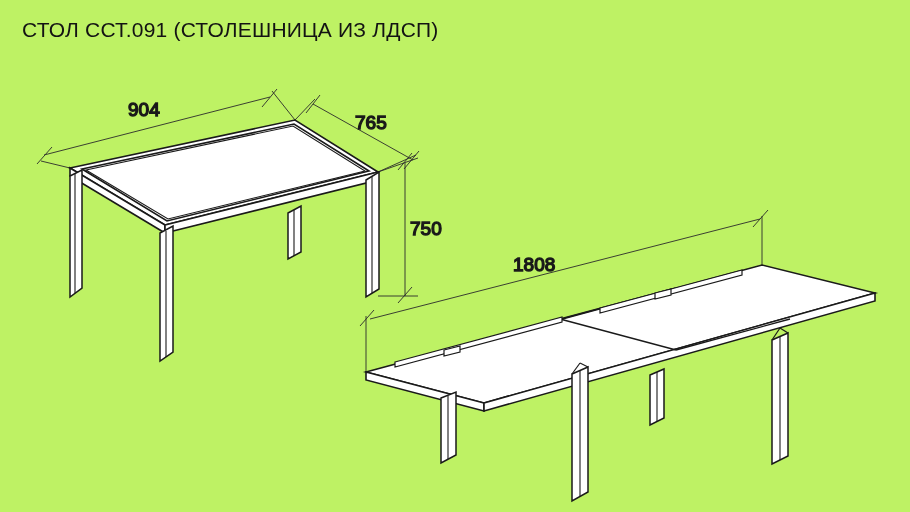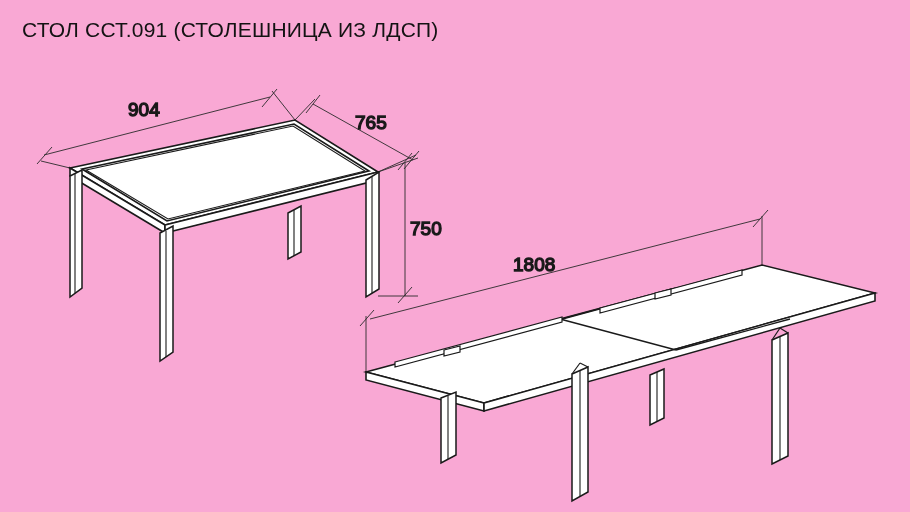--- a/index.html
+++ b/index.html
@@ -11,21 +11,21 @@
     width: 910px;
     height: 512px;
     overflow: hidden;
     font-family: "Liberation Sans", sans-serif;
     color: #1a1a1a;
   }
   #page {
     position: relative;
     width: 910px;
     height: 512px;
-    background: #f9a8d4;
+    background: #bef264;
   }
   #title {
     position: absolute;
     left: 22px;
     top: 18px;
     font-size: 21px;
     font-weight: 400;
     letter-spacing: 0.2px;
     color: #131313;
     white-space: nowrap;

